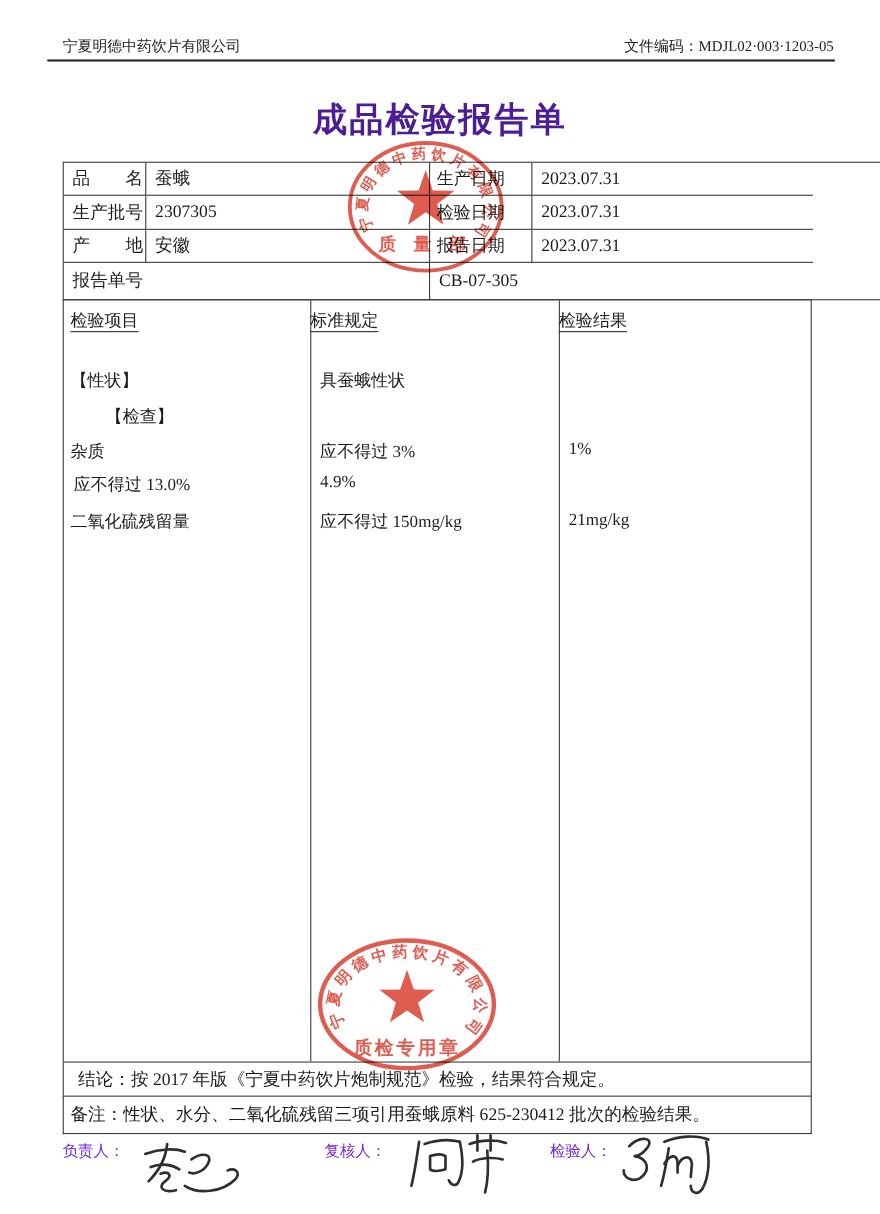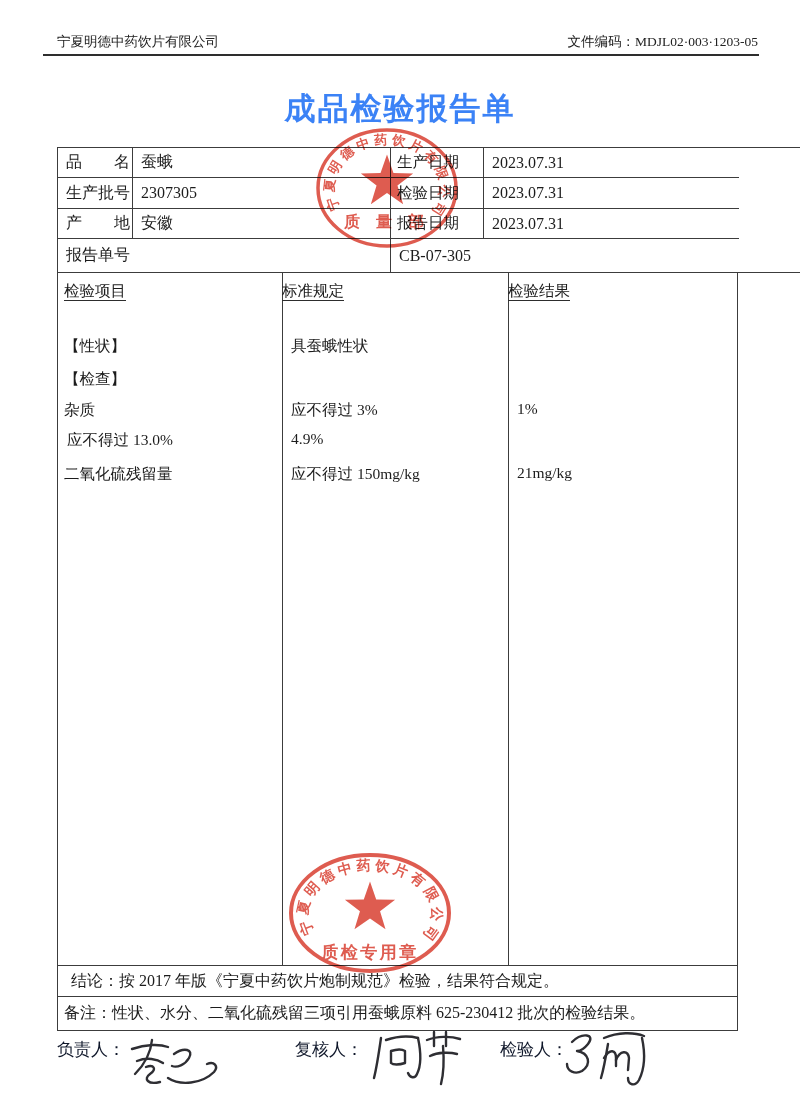--- a/index.html
+++ b/index.html
@@ -5,21 +5,21 @@
   html,body{margin:0;padding:0;background:#888;}
   .page{
     position:relative;width:800px;height:1104px;background:#ffffff;
     font-family:"Liberation Serif","DejaVu Serif",serif;color:#1c1c1c;
     overflow:hidden;margin:0 auto;
   }
   
   .doc-header{position:absolute;left:57px;right:42px;top:33px;display:flex;justify-content:space-between;font-size:13.5px;color:#222;}
   .header-rule{position:absolute;left:43px;top:54px;width:716px;height:2px;background:#2e2e2e;}
   
-  .doc-title{position:absolute;left:0;right:0;top:88px;text-align:center;font-size:31px;font-weight:bold;letter-spacing:2px;color:#3b82f6;}
+  .doc-title{position:absolute;left:0;right:0;top:88px;text-align:center;font-size:31px;font-weight:bold;letter-spacing:2px;color:#4c1d95;}
   
   .info-table{
     position:absolute;left:57px;top:147px;width:781px;box-sizing:border-box;
     display:grid;grid-template-columns:75px 258px 93px 255px;grid-template-rows:30px 31px 30px 33px;
     border:1px solid #3c3c3c;font-size:16px;
   }
   .cell{border-right:1px solid #3c3c3c;border-bottom:1px solid #3c3c3c;display:flex;align-items:center;padding:0 8px;box-sizing:border-box;white-space:nowrap;overflow:visible;}
   .cell.nr{border-right:none;}
   .cell.nb{border-bottom:none;}
   .cell.span2a{grid-column:1/3;}
@@ -38,21 +38,21 @@
   .uline{border-bottom:1px solid #2d2d2d;padding-bottom:1px;}
   
   .conc-row,.remark-row{
     position:absolute;left:57px;width:681px;box-sizing:border-box;
     border-left:1px solid #3c3c3c;border-right:1px solid #3c3c3c;border-bottom:1px solid #3c3c3c;
     display:flex;align-items:center;font-size:16px;background:transparent;
   }
   .conc-row{top:966px;height:31px;padding-left:13px;}
   .remark-row{top:997px;height:34px;padding-left:6px;}
   
-  .sig-label{position:absolute;font-size:17px;color:#0f172a;}
+  .sig-label{position:absolute;font-size:14px;color:#6d28d9;}
   .sig-svg{position:absolute;}
   .sig-svg path{fill:none;stroke:#2e2e33;stroke-width:2.4;stroke-linecap:round;stroke-linejoin:round;}
   
   .stamp{position:absolute;mix-blend-mode:multiply;opacity:.88;}
   .stamp ellipse{fill:none;stroke:#da4537;}
   .stamp text{fill:#da4537;font-family:"Liberation Serif","DejaVu Serif",serif;font-weight:bold;}
   .stamp .star{fill:#da4537;}
   .arc-text{letter-spacing:4px;}
 </style>
 </head>
@@ -96,21 +96,21 @@
       <div class="c1"><span class="uline">检验项目</span></div>
       <div class="c2"><span class="uline">标准规定</span></div>
       <div class="c3"><span class="uline">检验结果</span></div>
     </div>
 
     <div class="insp-row" style="top:63px;">
       <div class="c1">【性状】</div>
       <div class="c3">具蚕蛾性状</div>
     </div>
 
-    <div class="insp-row" style="top:96px;">
+    <div class="insp-row" style="top:96px;margin-left:32px;">
       <div class="c1">【检查】</div>
       <div class="c2"></div>
       <div class="c3"></div>
     </div>
 
     <div class="insp-row" style="top:127px;">
       <div class="c1">杂质</div>
       <div class="c2">应不得过 3%</div>
       <div class="c3">1%</div>
     </div>

